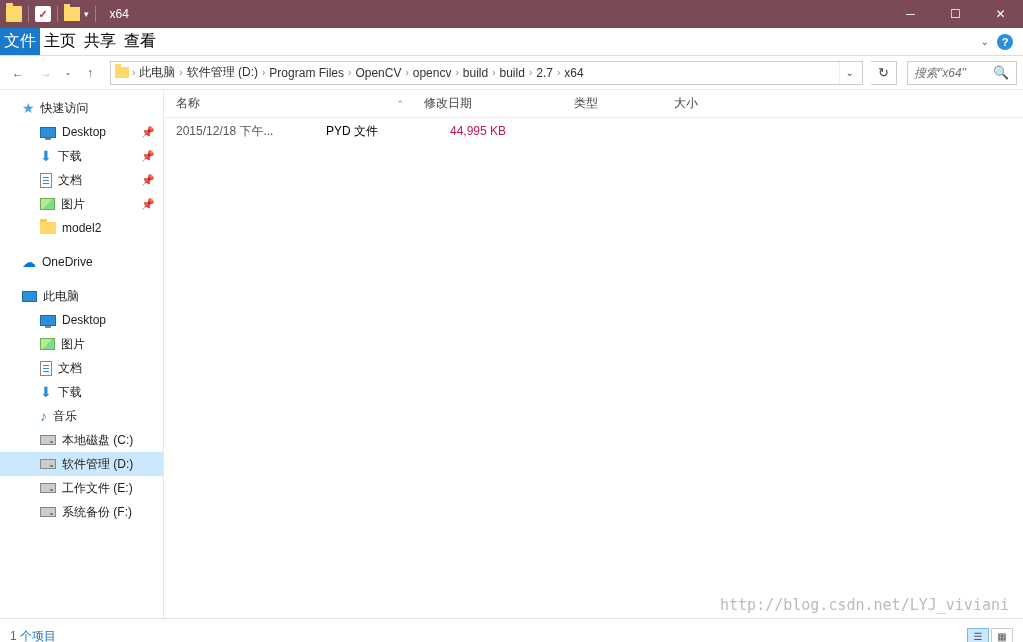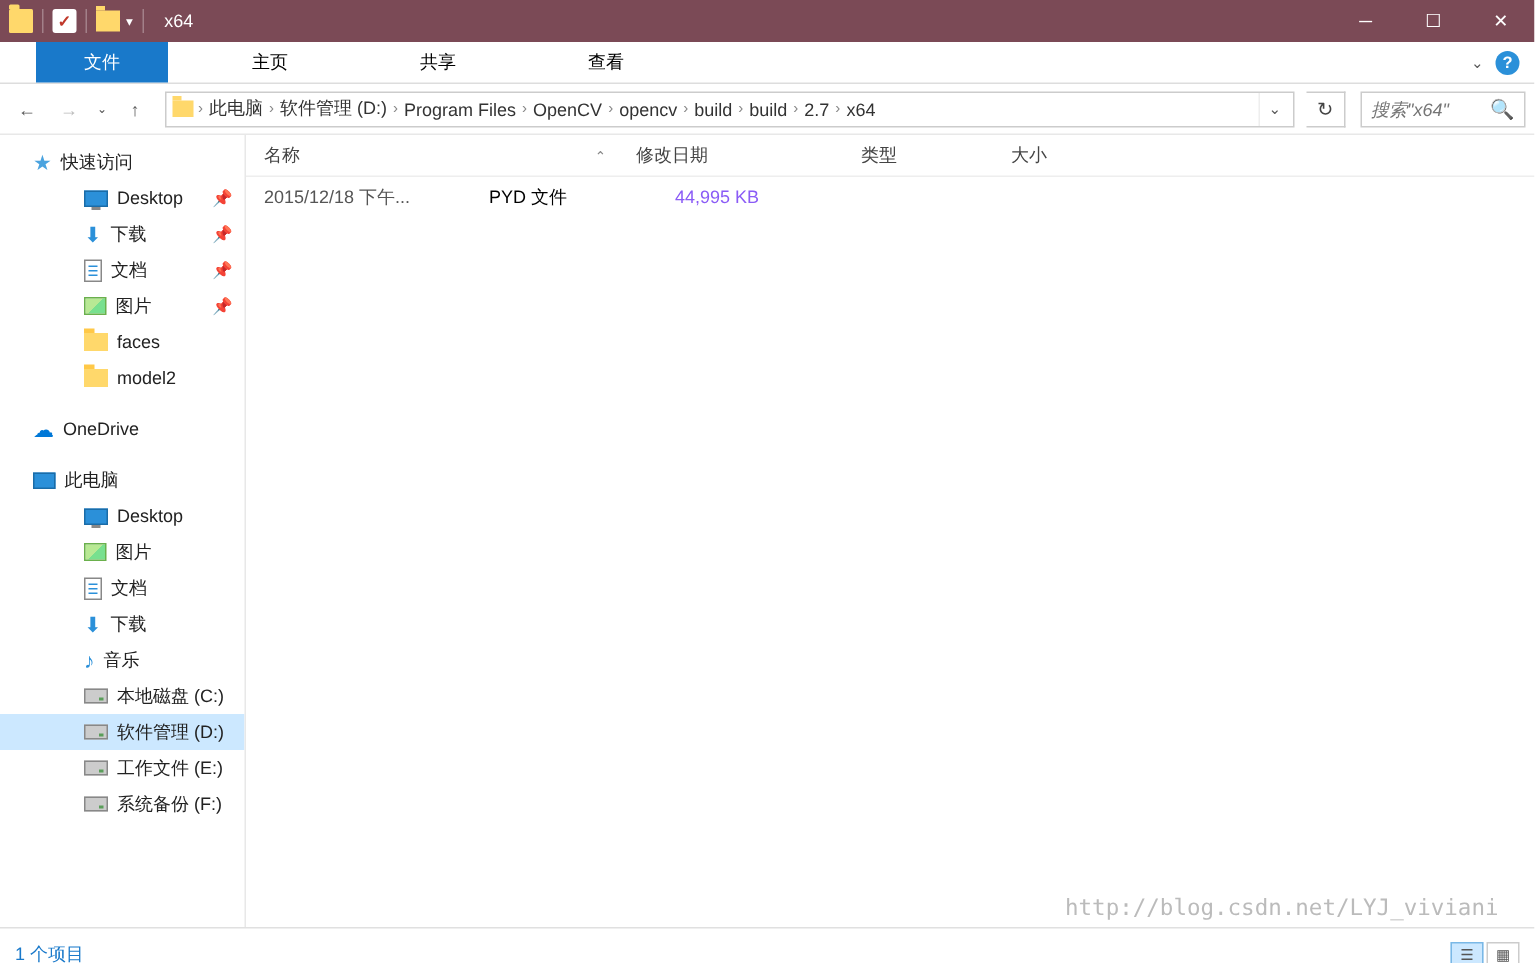--- a/index.html
+++ b/index.html
@@ -12,21 +12,21 @@
 .titlebar .qat .check-icon { width:16px; height:16px; background:#fff; border-radius:2px; display:flex; align-items:center; justify-content:center; color:#c0392b; font-weight:bold; font-size:11px;}
 .titlebar .qat .sep { width:1px; height:16px; background:rgba(255,255,255,0.3); margin:0 4px;}
 .titlebar .qat .mini-folder { width:16px; height:14px; background:#ffd86b; position:relative;}
 .titlebar .qat .mini-folder::before{content:"";position:absolute;top:-3px;left:0;width:6px;height:3px;background:#ffd86b;}
 .titlebar .qat .chev { color:#fff; font-size:9px; margin-left:2px;}
 .titlebar .app-title { margin-left: 10px; font-size: 12px; }
 .titlebar .win-controls { margin-left: auto; display: flex; }
 .titlebar .win-controls div { width: 45px; height: 28px; display: flex; align-items: center; justify-content: center; color: #fff; }
 
 .ribbon { height: 28px; background: #fff; border-bottom: 1px solid #ddd; display: flex; align-items: stretch; }
-.ribbon .tab { padding: 0 32px; display: flex; align-items: center; font-size: 12px; cursor: pointer; margin-left: 24px; }
+.ribbon .tab { padding: 0 4px; display: flex; align-items: center; font-size: 16px; cursor: pointer; }
 .ribbon .tab.file { background: #1979ca; color: #fff; }
 .ribbon .help-area { margin-left: auto; display:flex; align-items:center; padding-right:10px; gap:8px; color:#555;}
 .ribbon .help-area .caret{font-size:10px;}
 .ribbon .help-area .help-circle{width:16px;height:16px;border-radius:50%;background:#2b90d9;color:#fff;display:flex;align-items:center;justify-content:center;font-size:11px;font-weight:bold;}
 
 .navbar { height: 34px; background: #fff; display: flex; align-items: center; padding: 3px 6px; gap: 4px; border-bottom:1px solid #e8e8e8;}
 .navbar .nav-btn { width: 24px; height: 24px; display: flex; align-items: center; justify-content: center; color: #555; border-radius:2px;}
 .navbar .nav-btn.disabled{color:#bbb;}
 .navbar .small-chev{font-size:8px; color:#555; width:12px; text-align:center;}
 .addressbar { flex: 1; height: 24px; border: 1px solid #ccc; display: flex; align-items: center; padding: 0 2px; margin: 0 4px; background:#fff;}
@@ -38,21 +38,21 @@
 .addressbar .addr-drop { margin-left:auto; padding:0 6px; color:#555; font-size:10px; border-left:1px solid #eee; height:22px; display:flex; align-items:center;}
 .refresh-btn { width:26px; height:24px; border:1px solid #ccc; border-left:none; display:flex; align-items:center; justify-content:center; color:#444; font-size:13px;}
 .searchbox { width: 110px; height: 24px; border: 1px solid #ccc; margin-left: 6px; display: flex; align-items: center; padding: 0 6px; }
 .searchbox input { border: none; outline: none; width: 100%; font-size: 12px; color:#666; font-style:italic; background:transparent;}
 .searchbox .search-icon{color:#666; font-size:13px;}
 
 .body { display: flex; height: calc(642px - 28px - 28px - 34px - 24px); }
 .sidebar { width: 164px; border-right: 1px solid #e8e8e8; overflow: hidden; padding-top: 6px; background:#fff;}
 .sidebar .item { height: 24px; display: flex; align-items: center; padding-left: 22px; gap: 6px; font-size: 12px; color: #222; white-space:nowrap; overflow:hidden;}
 .sidebar .item.selected{background:#cce8ff;}
-.sidebar .item.indent{padding-left:56px;}
+.sidebar .item.indent{padding-left:40px;}
 .sidebar .item .pin{margin-left:auto; margin-right:8px; color:#a0a0a0; font-size:11px;}
 .sidebar .spacer{height:10px;}
 .icon-star{color:#4aa3df; font-size:14px;}
 .icon-desktop{width:16px;height:11px;background:#2b90d9;border:1px solid #1a6ca8;position:relative;}
 .icon-desktop::after{content:"";position:absolute;bottom:-3px;left:4px;width:6px;height:2px;background:#888;}
 .icon-download{color:#2b90d9;font-size:14px;}
 .icon-doc{width:12px;height:15px;border:1px solid #888;background:#fff;position:relative;}
 .icon-doc::before{content:"";position:absolute;top:3px;left:2px;right:2px;height:1px;background:#2b90d9;box-shadow:0 3px 0 #2b90d9,0 6px 0 #2b90d9;}
 .icon-pic{width:15px;height:12px;border:1px solid #6ab04c;background:linear-gradient(135deg,#b8e994 50%,#78e08f 50%);}
 .icon-folder{width:16px;height:12px;background:#ffd86b;position:relative;}
@@ -72,30 +72,30 @@
 .columns .col.name{width:248px;gap:35px;}
 .columns .col.date{width:150px;}
 .columns .col.type{width:100px;}
 .columns .col.size{width:100px;}
 .columns .sort-caret{font-size:9px;color:#888;}
 .filelist { flex:1; padding-top:2px;}
 .filelist .row { height: 22px; display: flex; align-items: center; padding-left: 12px; font-size:12px; color:#333;}
 .filelist .row .cell.name{width:248px; display:flex; align-items:center; gap:6px;}
 .filelist .row .cell.date{width:150px; color:#555;}
 .filelist .row .cell.type{width:100px; color:#000000;}
-.filelist .row .cell.size{width:100px; color:#8b5cf6; text-align:right; padding-right:20px;}
+.filelist .row .cell.size{width:100px; color:#be185d; text-align:right; padding-right:20px;}
 .file-icon{width:13px;height:16px;border:1px solid #aaa;background:#fff;position:relative;}
 .file-icon::before{content:"";position:absolute;top:0;right:0;width:4px;height:4px;background:#ddd;border-left:1px solid #aaa;border-bottom:1px solid #aaa;}
 
 .statusbar { height: 36px; border-top: 1px solid #e0e0e0; display: flex; align-items: center; padding: 0 10px; font-size: 12px; color: #1979ca; background:#fff;}
 .statusbar .views{margin-left:auto; display:flex; gap:2px;}
 .statusbar .view-btn{width:22px;height:18px;border:1px solid #ccc;display:flex;align-items:center;justify-content:center;font-size:10px;color:#555;}
 .statusbar .view-btn.active{background:#cce8ff;border-color:#7ab8e6;}
 
-.watermark{position:absolute; right:24px; bottom:28px; color:#bbb; font-size:15px; font-family:monospace; pointer-events:none;margin-top:24px;}
+.watermark{position:absolute; right:14px; bottom:28px; color:#bbb; font-size:15px; font-family:monospace; pointer-events:none;margin-top:24px;}
 </style>
 </head>
 <body>
 
 <div class="titlebar">
   <div class="qat">
     <div class="folder-icon"></div>
     <div class="sep"></div>
     <div class="check-icon">✓</div>
     <div class="sep"></div>
@@ -179,24 +179,20 @@
         <span>文档</span>
         <span class="pin">📌</span>
       </div>
     <div class="item indent">
         <span class="icon-pic"></span>
         <span>图片</span>
         <span class="pin">📌</span>
       </div>
     <div class="item indent">
         <span class="icon-folder"></span>
-        <span>faces</span>
-      </div>
-    <div class="item indent">
-        <span class="icon-folder"></span>
         <span>model2</span>
       </div>
     <div class="spacer"></div>
     <div class="item">
         <span class="icon-onedrive">☁</span>
         <span>OneDrive</span>
       </div>
     <div class="spacer"></div>
     <div class="item">
         <span class="icon-pc"></span>

